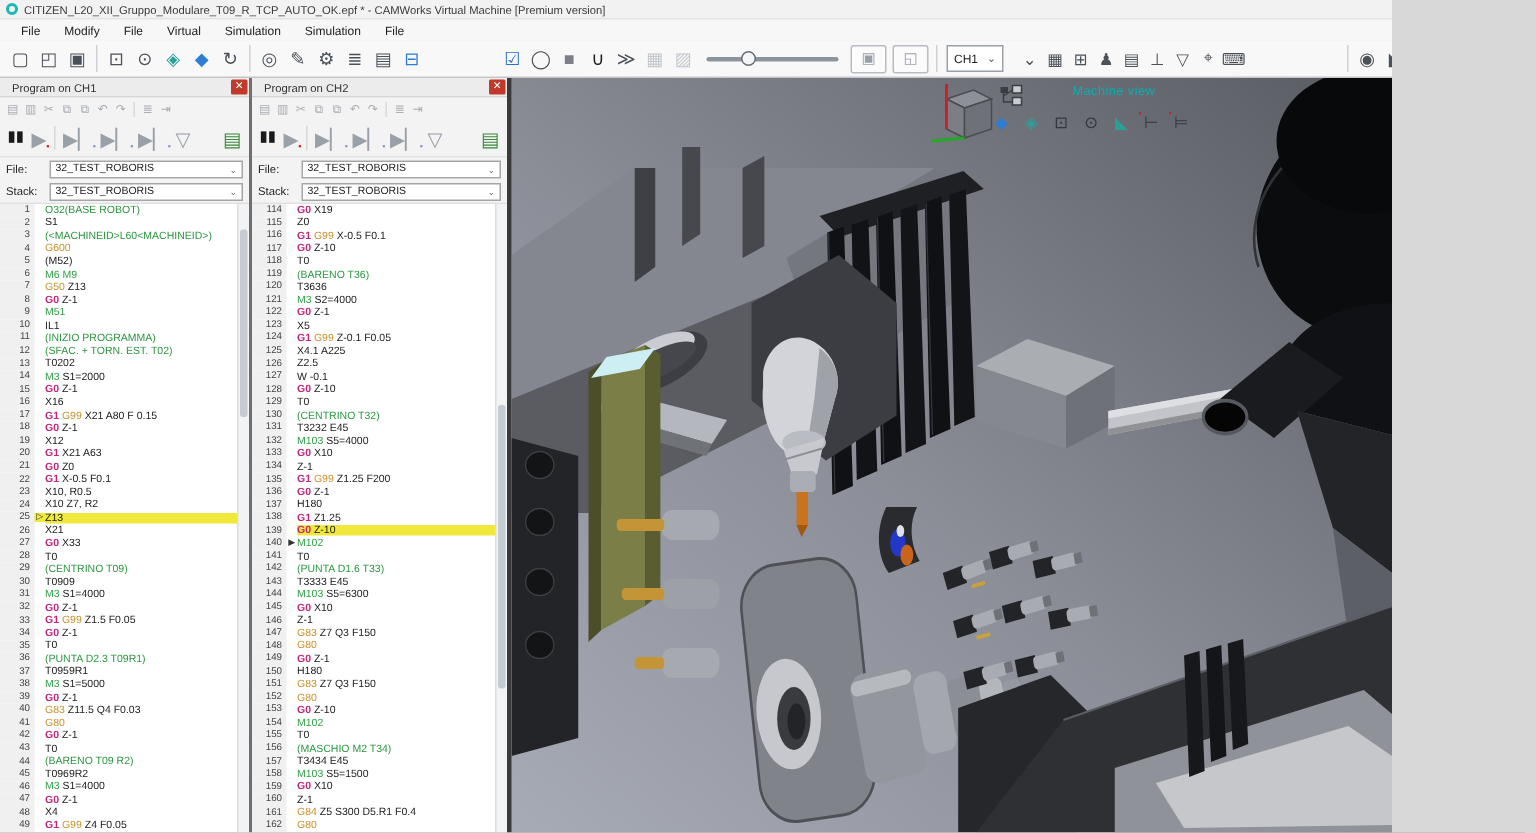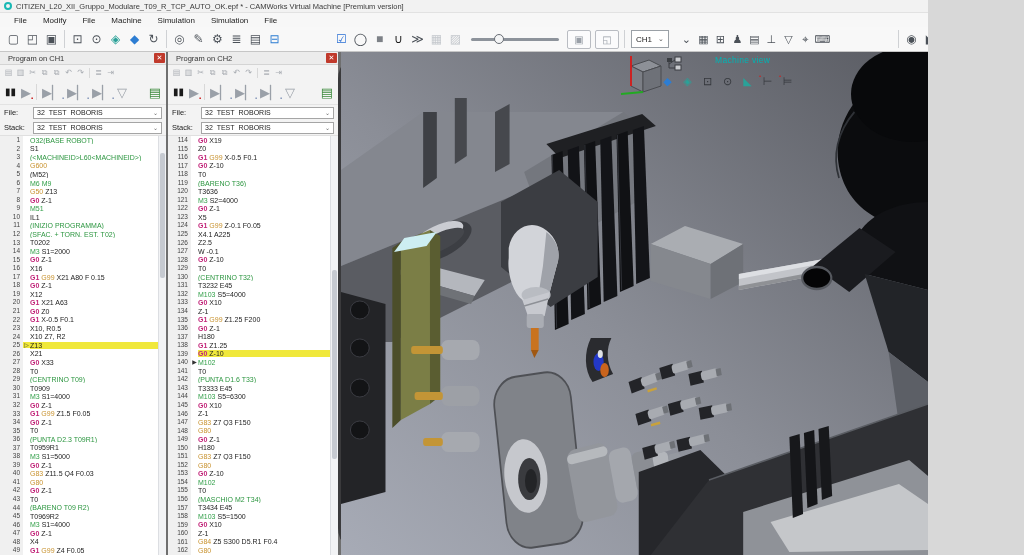--- a/index.html
+++ b/index.html
@@ -61,21 +61,21 @@
   .code-row .ln{width:20px;flex:0 0 auto;text-align:right;padding-right:3px;color:#444;
                 background:#f0f0f0;align-self:stretch;display:flex;align-items:center;justify-content:flex-end;font-size:6.5px;}
   .code-row .ar{width:7px;flex:0 0 auto;font-size:6px;color:#333;text-align:center;}
   .code-row .txt{flex:1;overflow:hidden;}
   .hl-row .txt,.hl-row .ar{background:#f0e83b;}
   .tk-k{color:#1c1c1c;} .tk-g{color:#c2267a;font-weight:bold;} .tk-o{color:#c8922e;}
   .tk-m{color:#33a04a;} .tk-c{color:#2c9640;}
   .vsb{position:absolute;right:0;top:0;bottom:0;width:7px;background:#f2f3f5;border-left:1px solid #dcdee2;}
   .vsb .thumb{position:absolute;left:1px;right:1px;background:#c6cad1;border-radius:2px;}
   
-  .viewport{position:absolute;left:338px;right:0;top:0;bottom:0;background:#86888f;border-left:3px solid #3a3a3c;box-sizing:border-box;border-radius:27px;}
+  .viewport{position:absolute;left:338px;right:0;top:0;bottom:0;background:#86888f;border-left:3px solid #3a3a3c;box-sizing:border-box;}
   .viewport svg.scene{position:absolute;left:0;top:0;width:100%;height:100%;}
   .vp-label{position:absolute;left:374px;top:3px;font-size:8.5px;color:#00b4b4;letter-spacing:.3px;}
   .vp-icons{position:absolute;left:318px;top:21px;display:flex;gap:3px;}
   .vpi{width:17px;height:17px;display:flex;align-items:center;justify-content:center;font-size:11px;color:#34373c;position:relative;}
   .vpi .bdg{position:absolute;left:0px;top:0px;font-size:6px;line-height:6px;}
   .navcube{position:absolute;left:278px;top:2px;}
   .vp-tree{position:absolute;left:325px;top:4px;}
 </style>
 </head>
 <body>
@@ -84,21 +84,21 @@
 
   <div class="titlebar">
     <span class="appico"></span>
     <span class="title-text">CITIZEN_L20_XII_Gruppo_Modulare_T09_R_TCP_AUTO_OK.epf * - CAMWorks Virtual Machine [Premium version]</span>
   </div>
 
   <div class="menubar" id="menubar">
       <span class="menu-item">File</span>
       <span class="menu-item">Modify</span>
       <span class="menu-item">File</span>
-      <span class="menu-item">Machine</span>
+      <span class="menu-item">Virtual</span>
       <span class="menu-item">Simulation</span>
       <span class="menu-item">Simulation</span>
       <span class="menu-item">File</span>
     </div>
 
   <div class="toolbar" id="toolbar">
       <span class="tbi">▢</span>
       <span class="tbi">◰</span>
       <span class="tbi">▣</span>
       <div class="tb-sep"></div>

